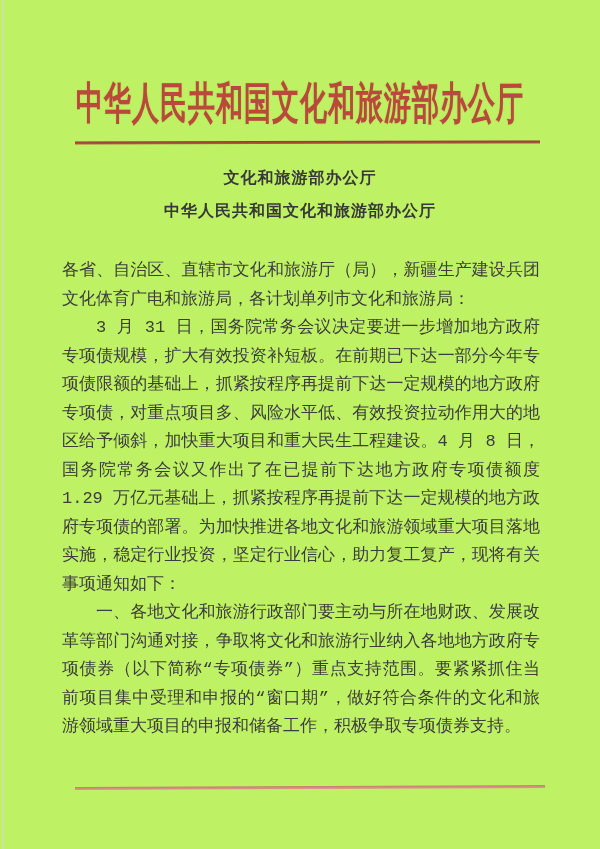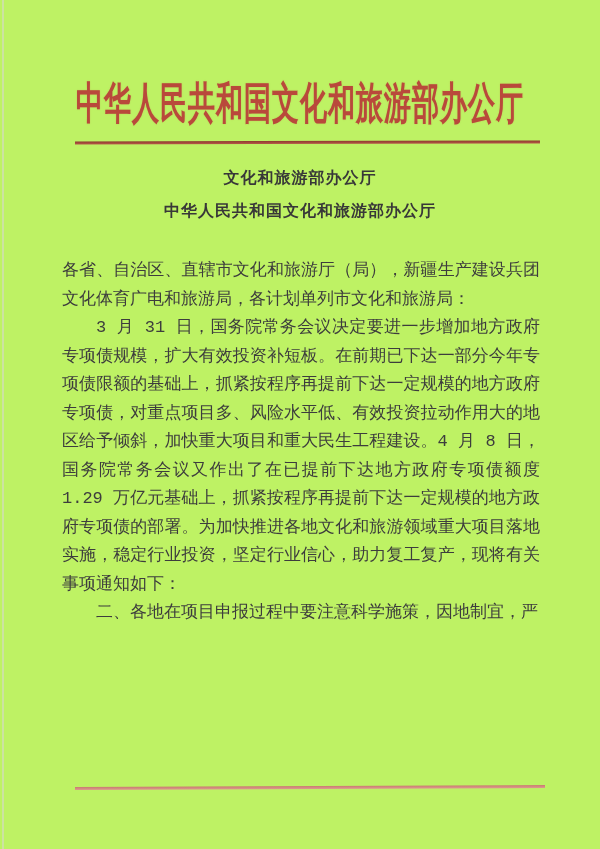--- a/index.html
+++ b/index.html
@@ -105,18 +105,18 @@
   <div class="letterhead-rule"></div>
 
   <div class="doc-title">
     <div>文化和旅游部办公厅</div>
     <div>中华人民共和国文化和旅游部办公厅</div>
   </div>
 
   <div class="doc-body">
     <p class="salutation">各省、自治区、直辖市文化和旅游厅（局），新疆生产建设兵团文化体育广电和旅游局，各计划单列市文化和旅游局：</p>
     <p class="indent">3 月 31 日，国务院常务会议决定要进一步增加地方政府专项债规模，扩大有效投资补短板。在前期已下达一部分今年专项债限额的基础上，抓紧按程序再提前下达一定规模的地方政府专项债，对重点项目多、风险水平低、有效投资拉动作用大的地区给予倾斜，加快重大项目和重大民生工程建设。4 月 8 日，国务院常务会议又作出了在已提前下达地方政府专项债额度 1.29 万亿元基础上，抓紧按程序再提前下达一定规模的地方政府专项债的部署。为加快推进各地文化和旅游领域重大项目落地实施，稳定行业投资，坚定行业信心，助力复工复产，现将有关事项通知如下：</p>
-    <p class="indent">二、各地在项目申报过程中要注意科学施策，因地制宜，严</p>
+    <p class="indent">一、各地文化和旅游行政部门要主动与所在地财政、发展改革等部门沟通对接，争取将文化和旅游行业纳入各地地方政府专项债券（以下简称“专项债券”）重点支持范围。要紧紧抓住当前项目集中受理和申报的“窗口期”，做好符合条件的文化和旅游领域重大项目的申报和储备工作，积极争取专项债券支持。</p>
   </div>
 
   <div class="footer-rule"></div>
 
 </div>
 
 </body></html>

